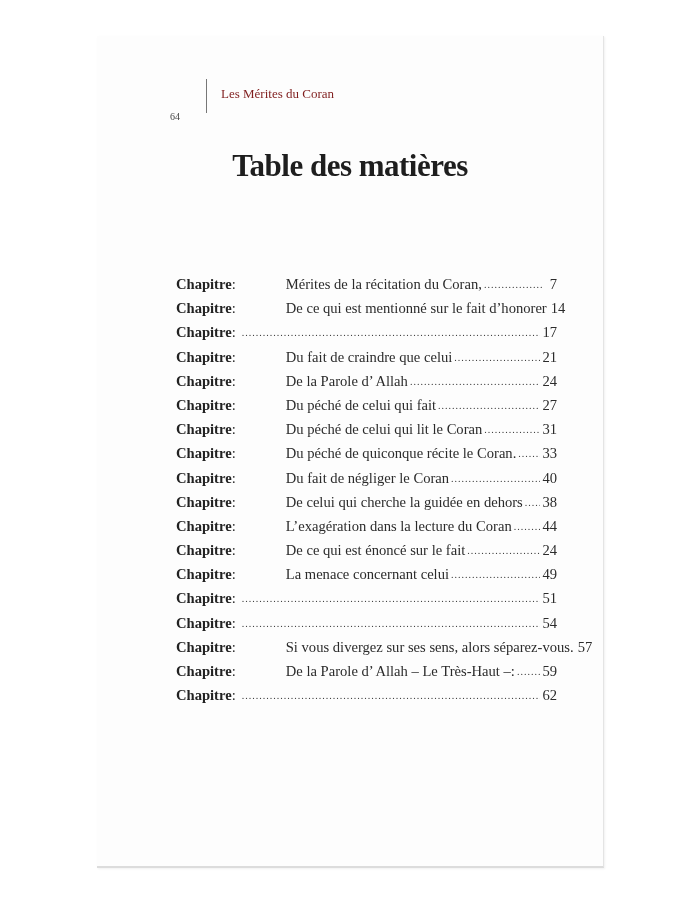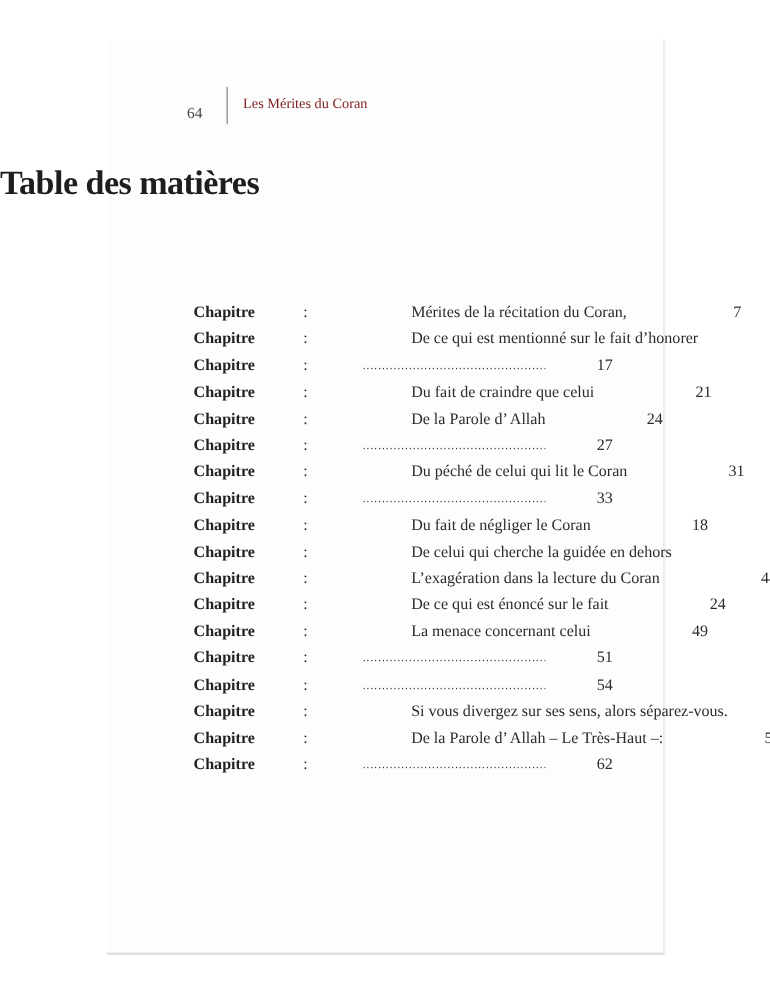--- a/index.html
+++ b/index.html
@@ -28,43 +28,44 @@
     }
     .running-header {
       position: absolute;
       left: 170px;
       top: 78px;
       height: 36px;
       display: flex;
       align-items: center;
     }
     .page-number {
-      font-size: 14px;
+      font-size: 10px;
       color: #444;
       width: 36px;
       position: relative;
-      top: 8px;
+      top: 20px;
     }
     .header-rule {
       width: 1px;
       height: 34px;
       background: #777;
       margin-right: 14px;
     }
     .running-title {
       font-size: 13px;
       color: #7f1d1d;
       position: relative;
       top: -2px;
     }
     .toc-title {
       position: absolute;
       left: 0;
       width: 700px;
       top: 148px;
+      text-align: center;
       font-size: 31px;
       font-weight: bold;
       letter-spacing: -0.5px;
       color: #1e1e1e;
       font-family: "Liberation Serif", serif;
     }
     .toc-list {
       position: absolute;
       left: 176px;
       top: 276px;
@@ -73,21 +74,20 @@
       padding: 0;
       list-style: none;
     }
     .toc-item {
       display: flex;
       align-items: baseline;
       height: 24.2px;
       font-size: 14.6px;
       white-space: nowrap;
       color: #2b2b2b;
-      gap: 44px;
     }
     .toc-label {
       font-weight: bold;
       color: #222;
     }
     .toc-colon {
       margin-right: 4px;
     }
     .toc-text {
       flex: 0 0 auto;
@@ -156,42 +156,44 @@
   <li class="toc-item">
       <span class="toc-label">Chapitre</span>
       <span class="toc-colon">:</span>
       <span class="toc-text">De la Parole d’ Allah</span>
       <span class="toc-dots"></span>
       <span class="toc-page">24</span>
     </li>
   <li class="toc-item">
       <span class="toc-label">Chapitre</span>
       <span class="toc-colon">:</span>
+      <span class="toc-text">Du péché de celui qui fait</span>
       <span class="toc-dots"></span>
       <span class="toc-page">27</span>
     </li>
   <li class="toc-item">
       <span class="toc-label">Chapitre</span>
       <span class="toc-colon">:</span>
       <span class="toc-text">Du péché de celui qui lit le Coran</span>
       <span class="toc-dots"></span>
       <span class="toc-page">31</span>
     </li>
   <li class="toc-item">
       <span class="toc-label">Chapitre</span>
       <span class="toc-colon">:</span>
+      <span class="toc-text">Du péché de quiconque récite le Coran.</span>
       <span class="toc-dots"></span>
       <span class="toc-page">33</span>
     </li>
   <li class="toc-item">
       <span class="toc-label">Chapitre</span>
       <span class="toc-colon">:</span>
       <span class="toc-text">Du fait de négliger le Coran</span>
       <span class="toc-dots"></span>
-      <span class="toc-page">18</span>
+      <span class="toc-page">40</span>
     </li>
   <li class="toc-item">
       <span class="toc-label">Chapitre</span>
       <span class="toc-colon">:</span>
       <span class="toc-text">De celui qui cherche la guidée en dehors</span>
       <span class="toc-dots"></span>
       <span class="toc-page">38</span>
     </li>
   <li class="toc-item">
       <span class="toc-label">Chapitre</span>

